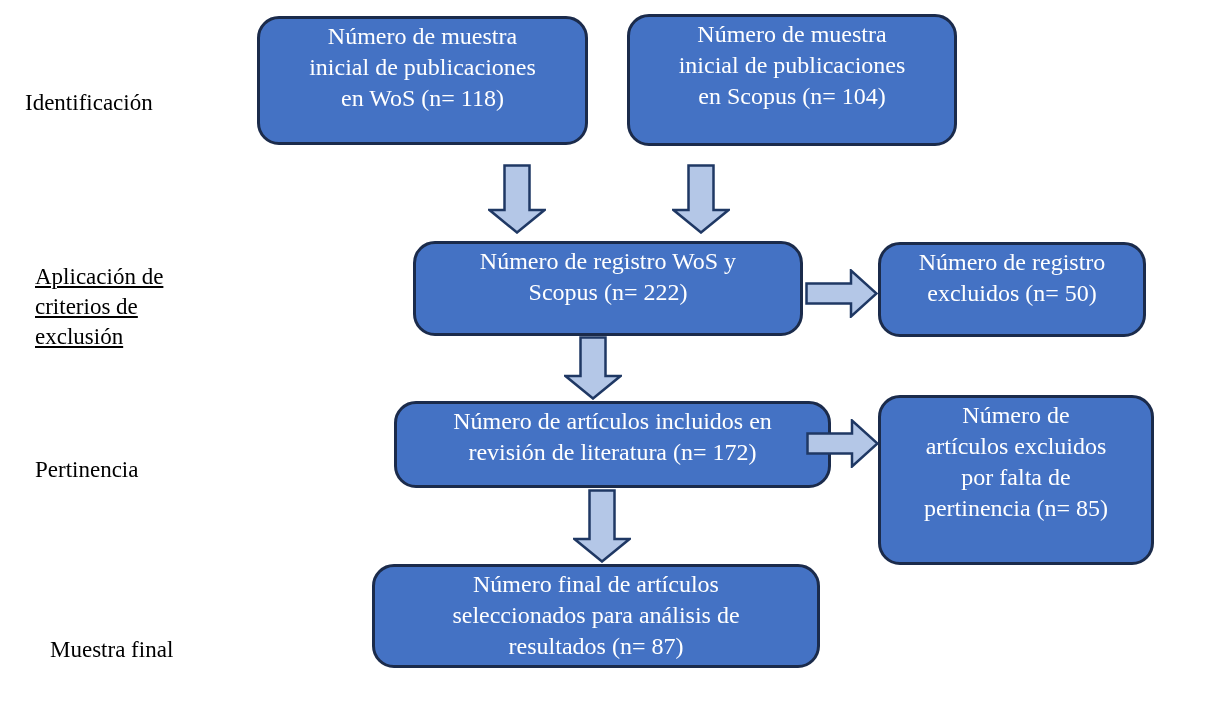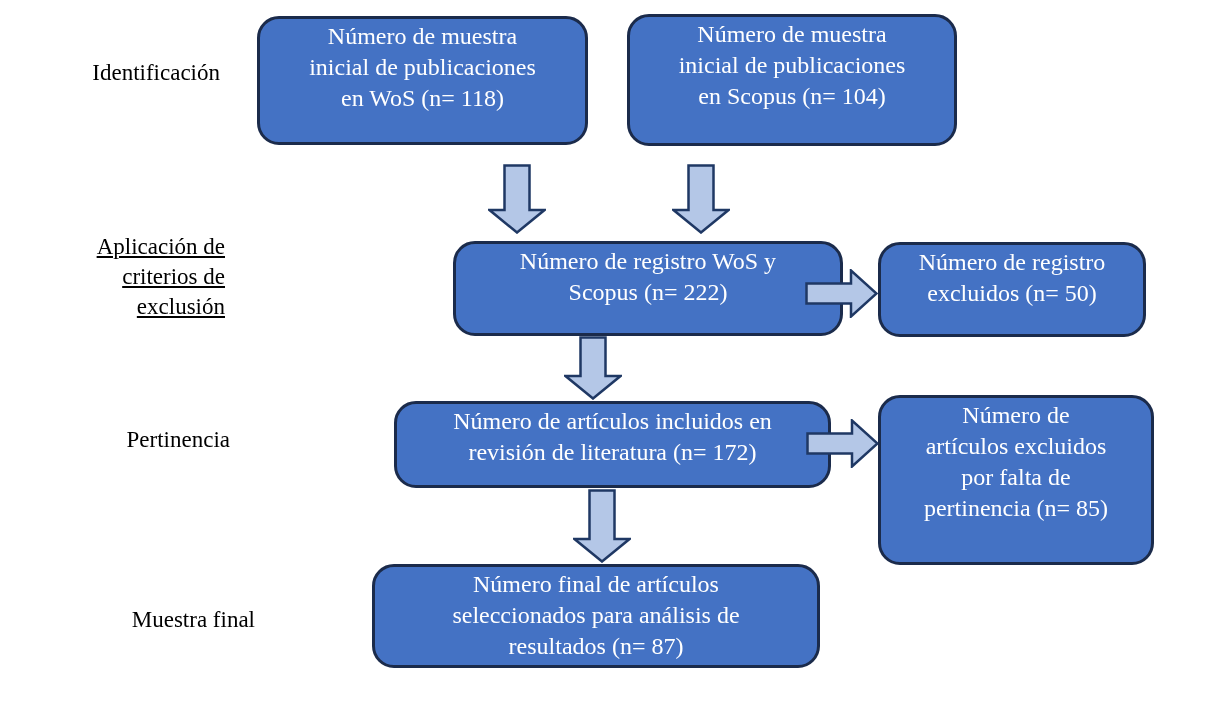--- a/index.html
+++ b/index.html
@@ -14,21 +14,21 @@
   * { margin: 0; padding: 0; box-sizing: border-box; }
   html, body { background: var(--background); }
   body { width: 1228px; height: 719px; overflow: hidden;
          font-family: "Liberation Serif", "DejaVu Serif", serif; }
   #canvas { position: relative; width: 1228px; height: 719px; background: var(--background); }
 
   .stage-label {
     position: absolute;
     color: var(--label-text);
     font-size: 23px; line-height: 30px;
-    text-align: right; white-space: pre-line;
+    text-align: left; white-space: pre-line; margin-top: 30px;
   }
   #label-identificacion { left: 25px;  top: 58px;  width: 195px; }
   #label-aplicacion     { left: 35px;  top: 232px; width: 190px; text-decoration: underline; }
   #label-pertinencia    { left: 35px;  top: 425px; width: 195px; }
   #label-muestra-final  { left: 50px;  top: 605px; width: 205px; }
 
   .node {
     position: absolute;
     background: var(--node-fill);
     border: 3px solid var(--node-border);
@@ -36,21 +36,21 @@
     display: flex; justify-content: center;
     padding: 2px 8px;
   }
   .node-text {
     color: var(--node-text);
     font-size: 24px; line-height: 31px;
     text-align: center; white-space: pre-line;
   }
   #node-wos      { left: 257px; top: 16px;  width: 331px; height: 129px; }
   #node-scopus   { left: 627px; top: 14px;  width: 330px; height: 132px; }
-  #node-registro { left: 413px; top: 241px; width: 390px; height: 95px; margin-left: 40px;  }
+  #node-registro { left: 413px; top: 241px; width: 390px; height: 95px;  }
   #node-registro-excluidos { left: 878px; top: 242px; width: 268px; height: 95px; }
   #node-incluidos { left: 370px; top: 401px; width: 437px; height: 87px; margin-left: 24px; }
   #node-excluidos-pertinencia { left: 878px; top: 395px; width: 276px; height: 170px; }
   #node-final    { left: 372px; top: 564px; width: 448px; height: 104px; }
 
   .arrow { position: absolute; }
   .arrow polygon {
     fill: var(--arrow-fill);
     stroke: var(--arrow-border);
     stroke-width: 2.5;

